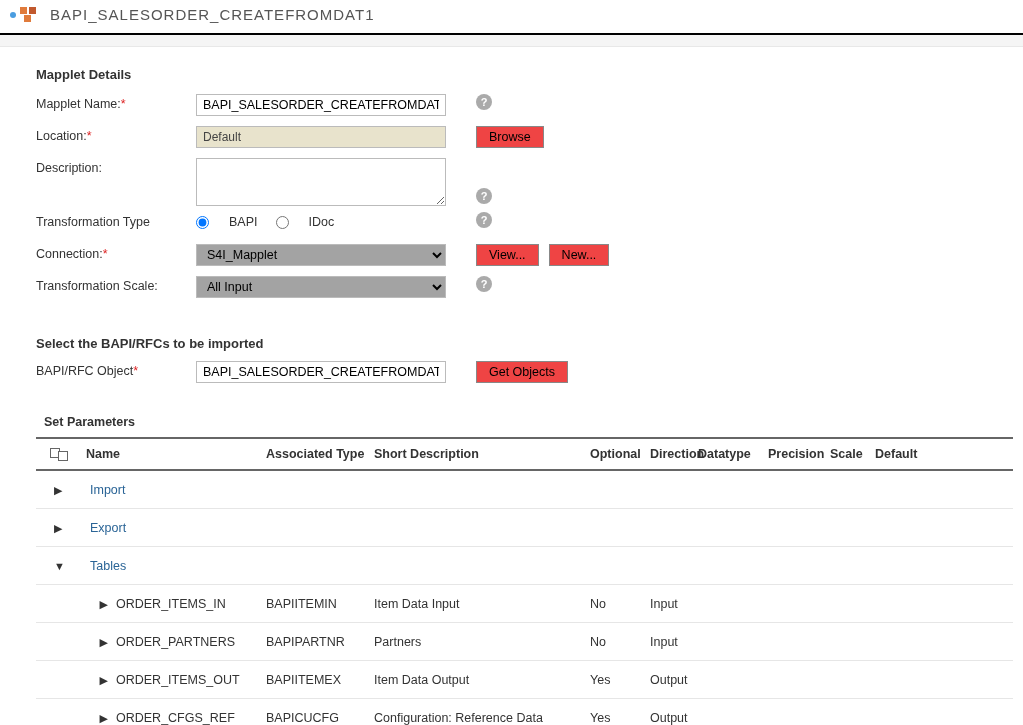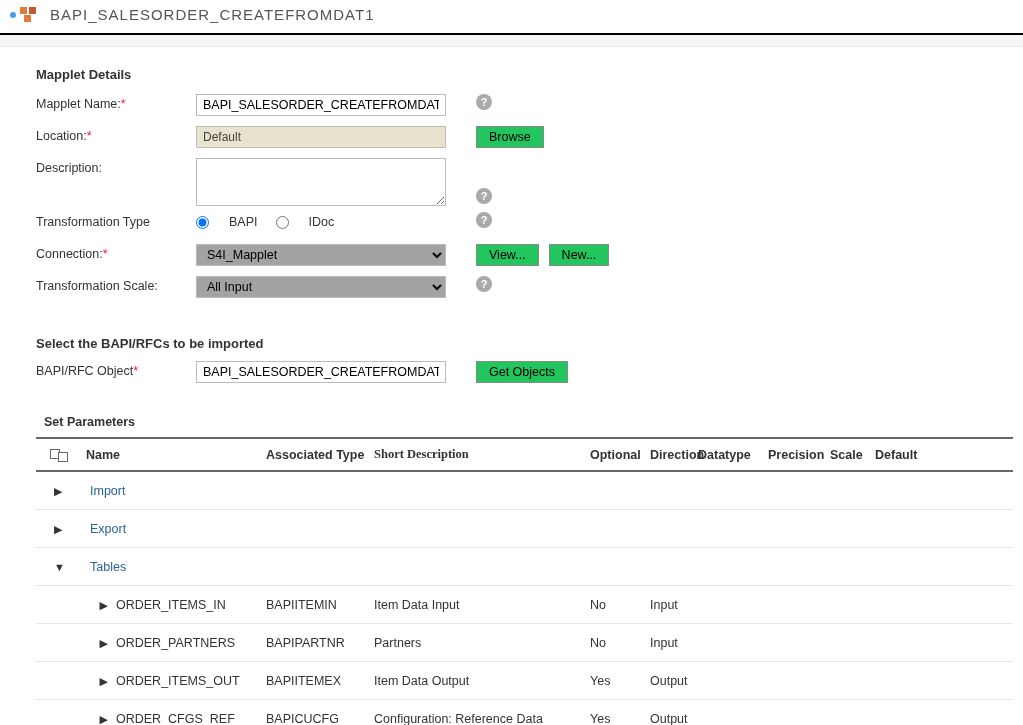--- a/index.html
+++ b/index.html
@@ -110,21 +110,21 @@
   color: #fff;
   font-size: 11px;
   font-weight: bold;
   display: inline-flex;
   align-items: center;
   justify-content: center;
   cursor: pointer;
 }
 .btn {
   border: 1px solid #888;
-  background: #22c55e;
+  background: #ef4444;
   padding: 3px 12px;
   font-size: 12.5px;
   cursor: pointer;
   font-family: inherit;
 }
 .radio-group {
   display: flex;
   align-items: center;
   gap: 18px;
   padding-top: 3px;
@@ -149,21 +149,21 @@
   display: flex;
   align-items: center;
   padding: 8px 0;
   border-bottom: 2px solid #666;
   font-weight: bold;
   font-size: 12.5px;
 }
 .col-toggle { width: 50px; padding-left: 14px; }
 .col-name { width: 180px; }
 .col-assoc { width: 108px; }
-.col-desc { width: 216px; font-family: Liberation Serif, serif; }
+.col-desc { width: 216px; }
 .col-opt { width: 60px; }
 .col-dir { width: 48px; }
 .col-data { width: 70px; }
 .col-prec { width: 62px; }
 .col-scale { width: 45px; }
 .col-def { width: 60px; }
 .icon-pair {
   display: inline-flex;
   gap: 2px;
 }

